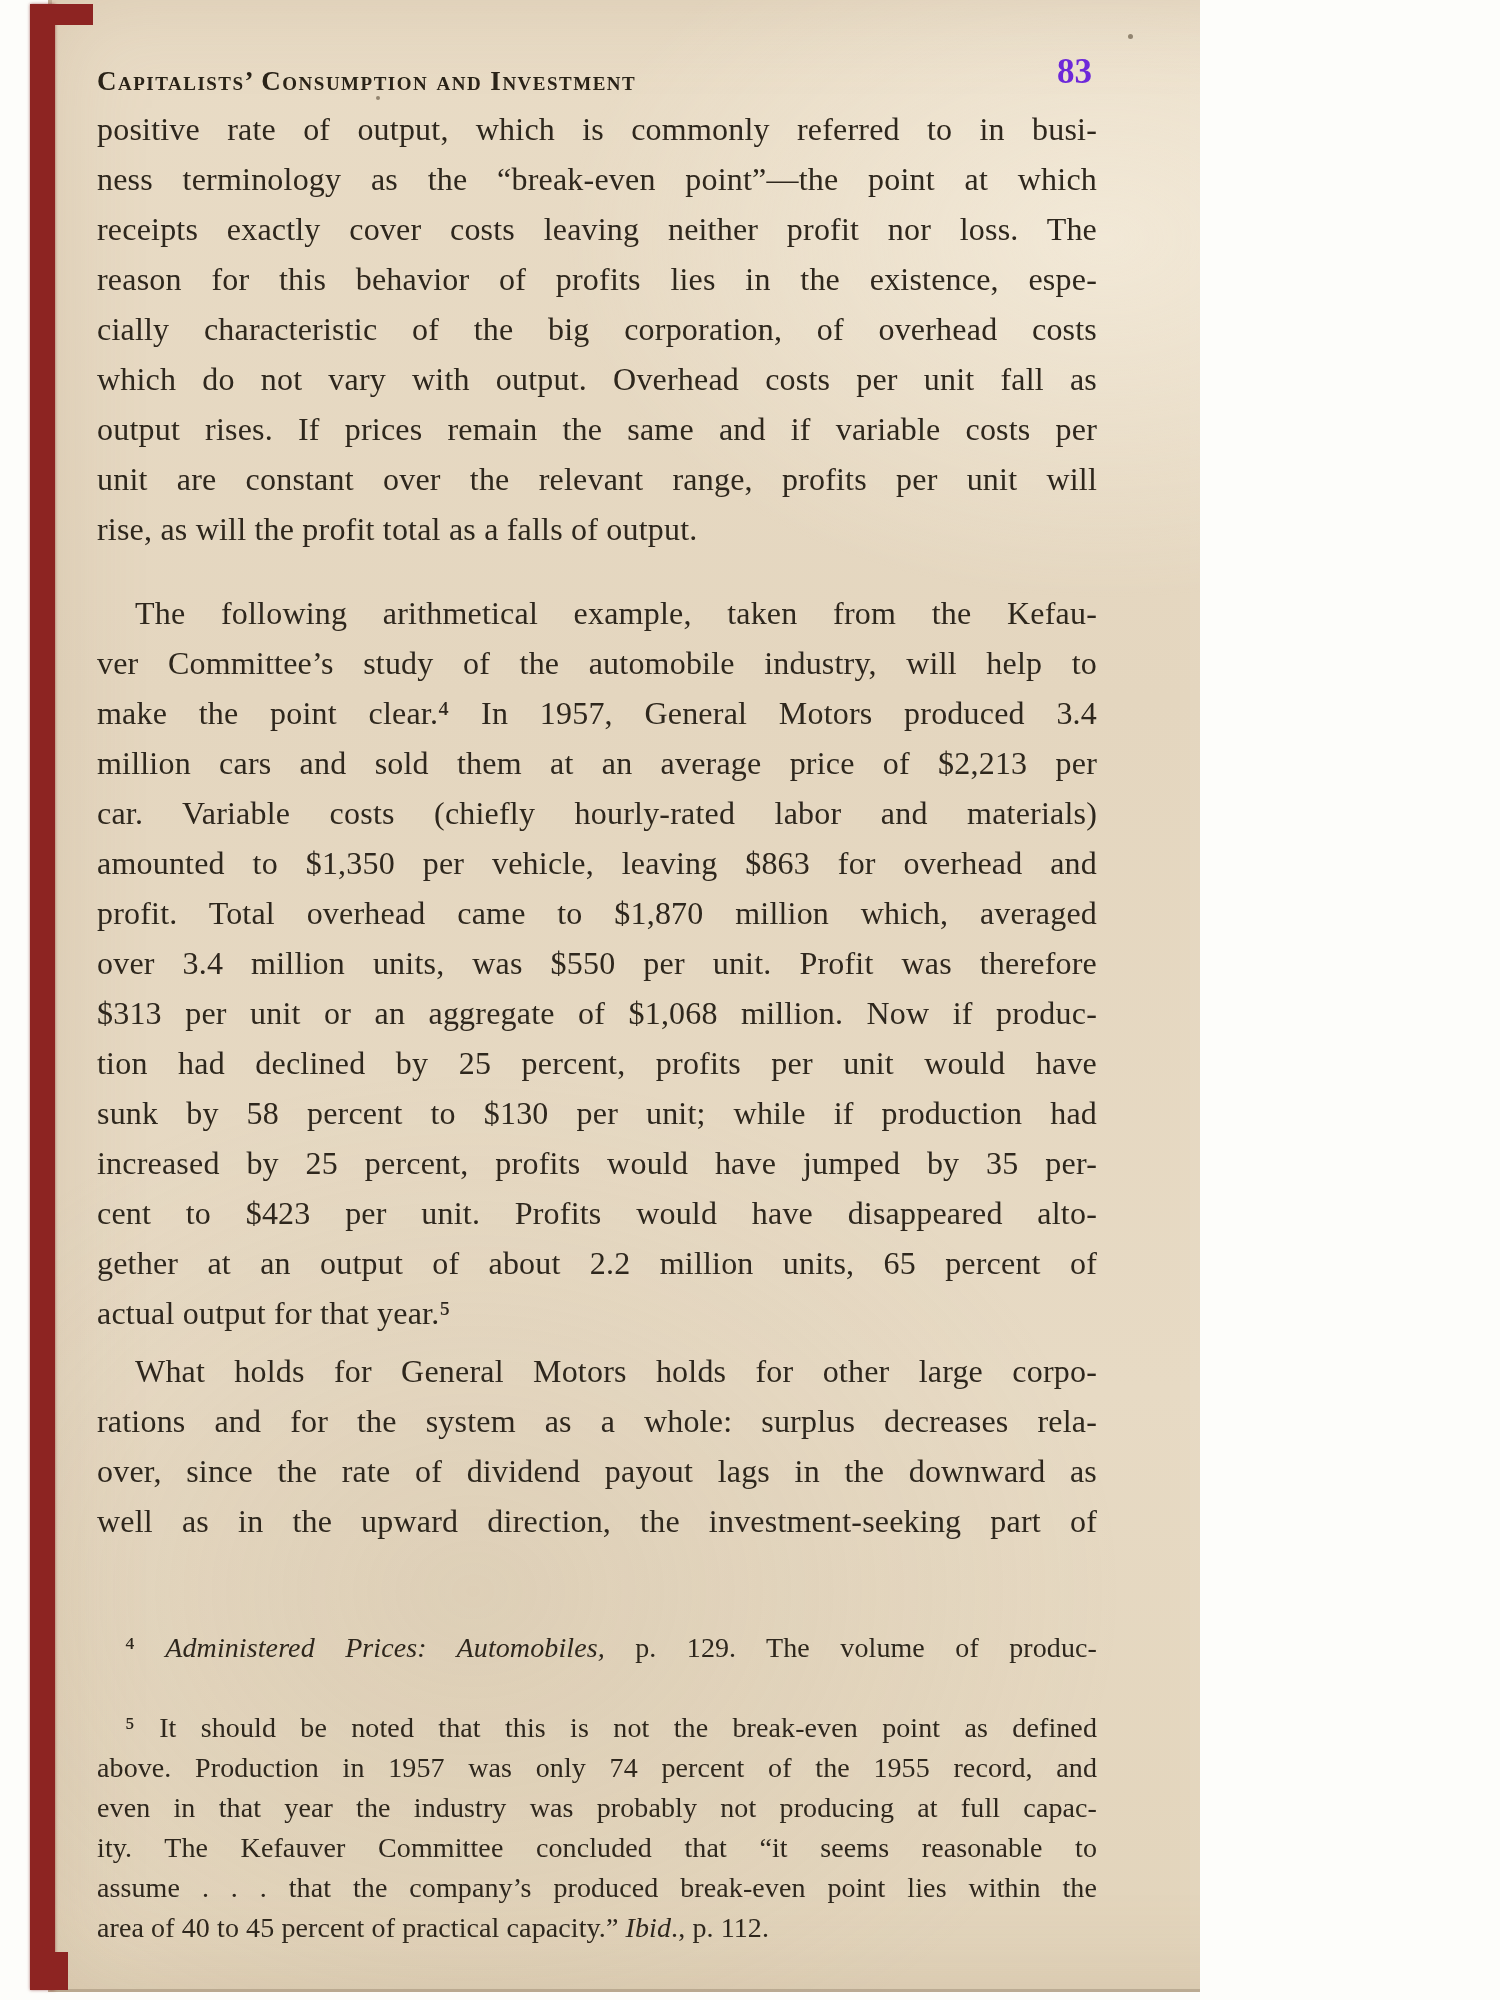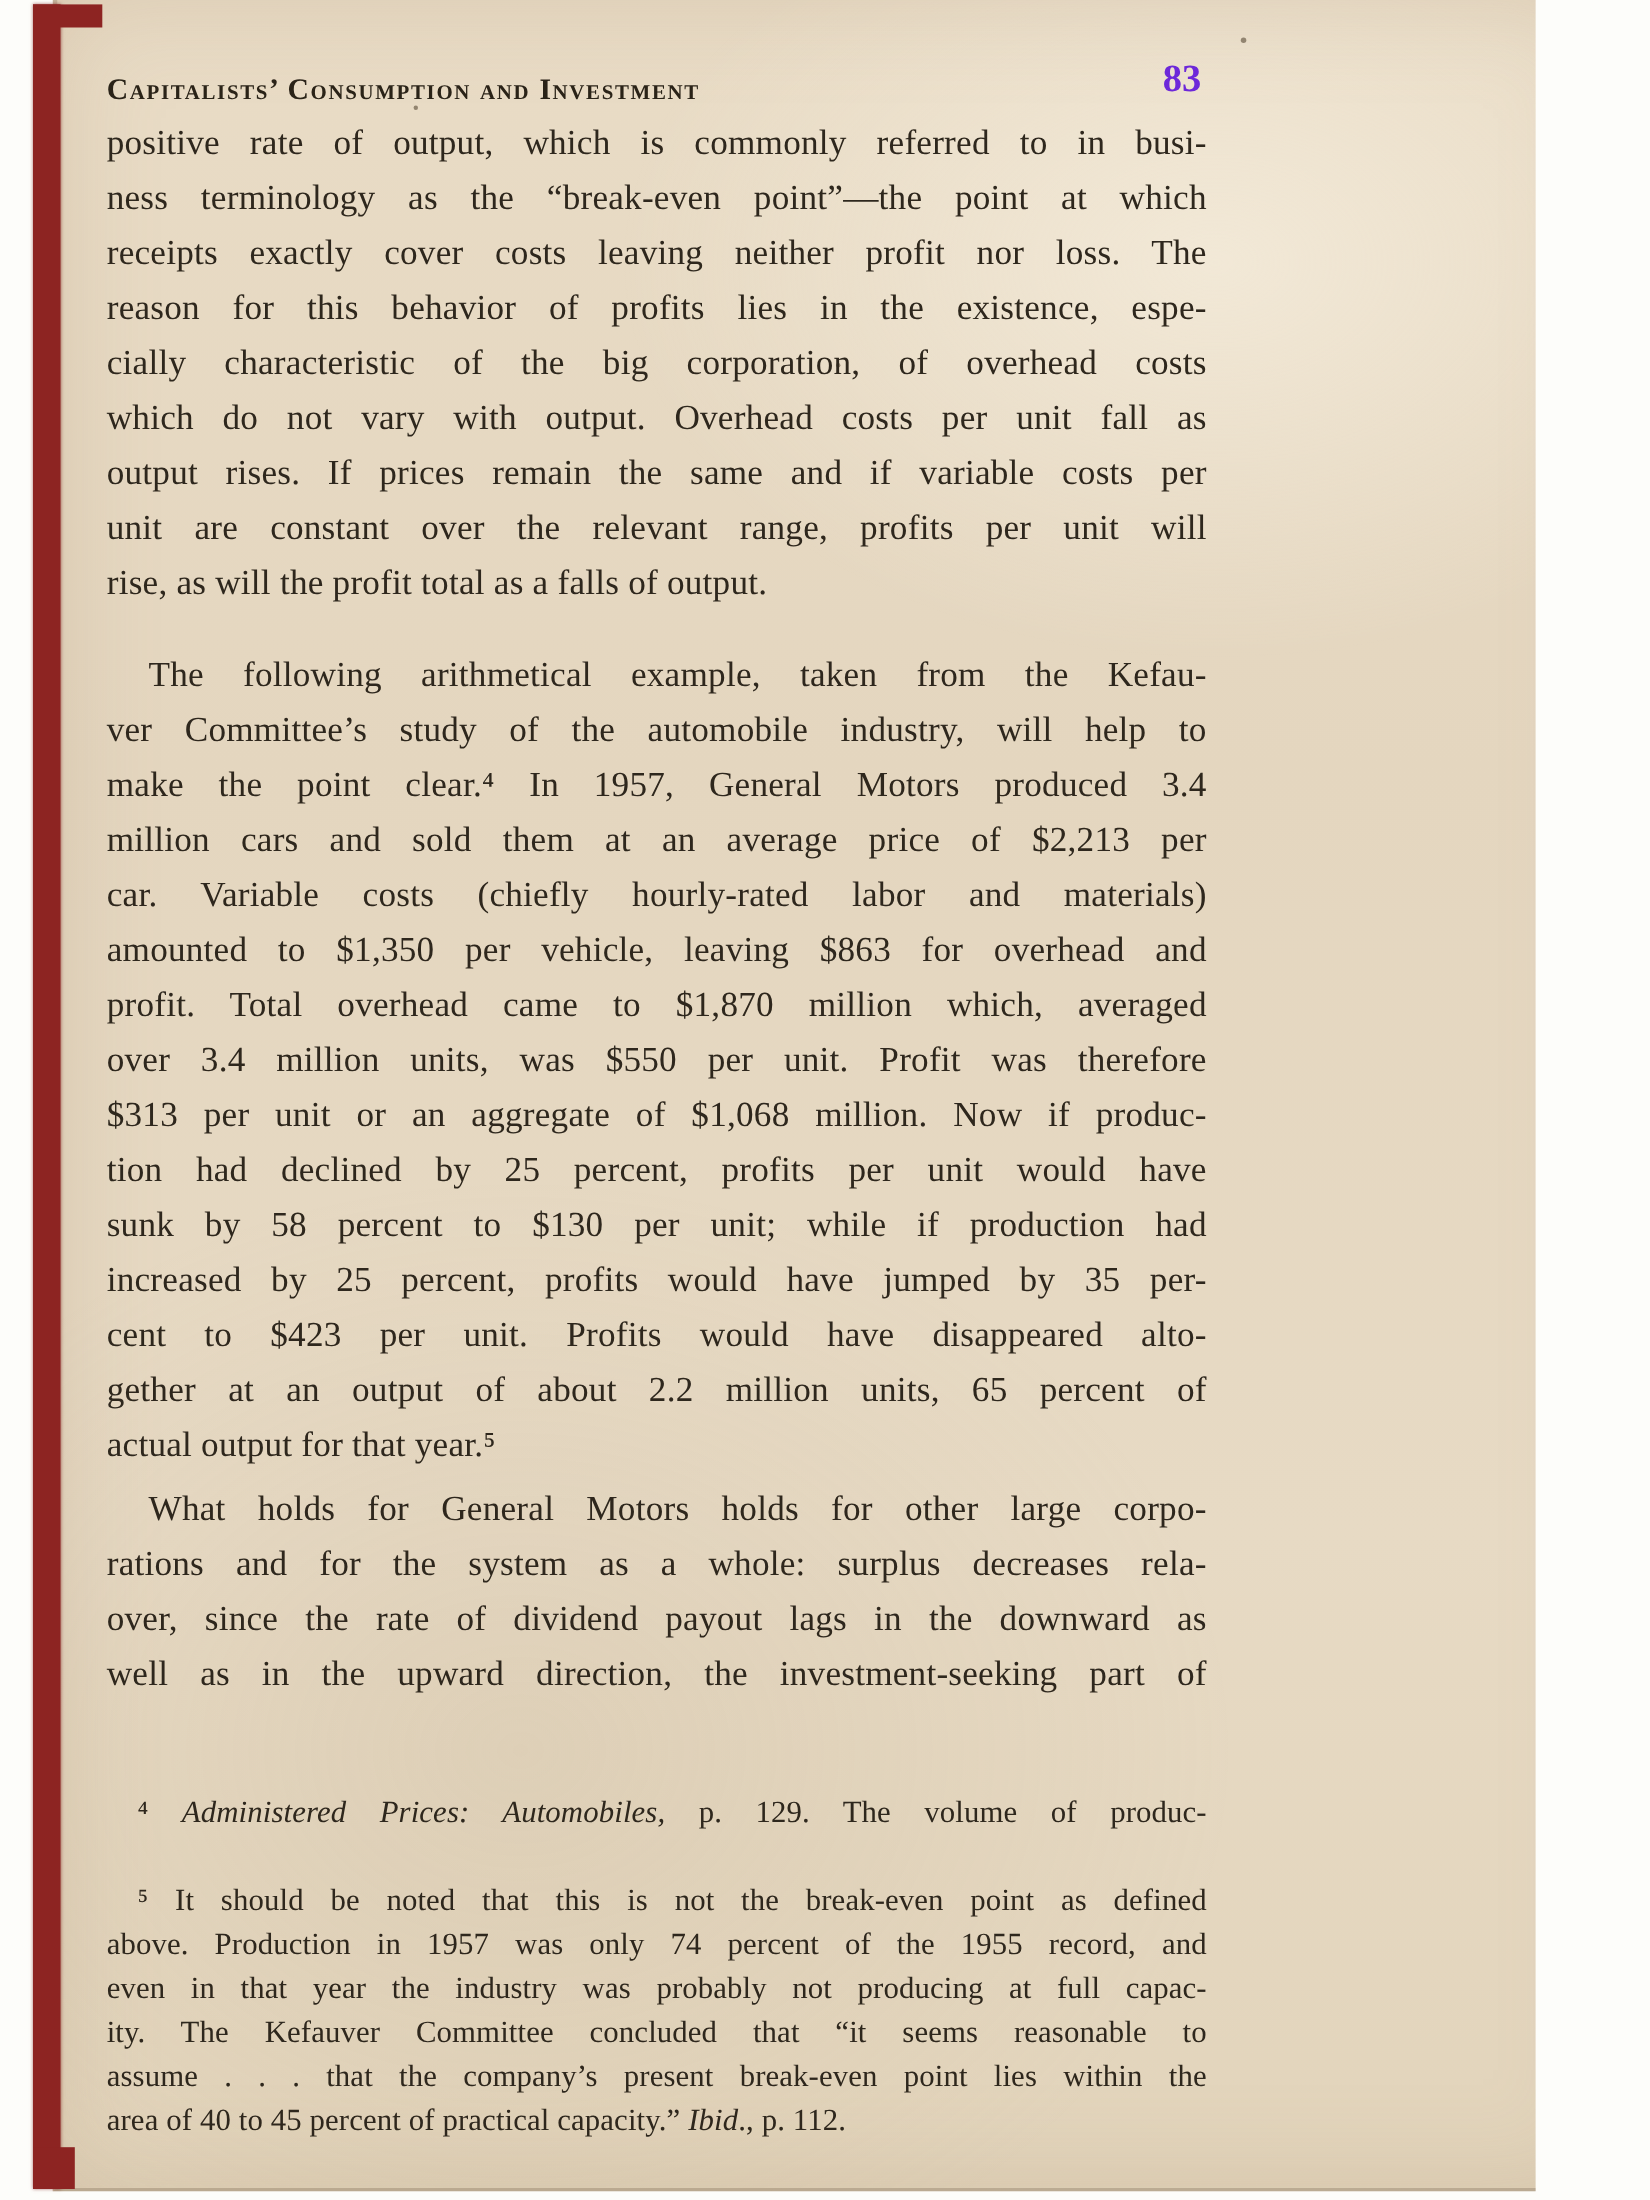--- a/index.html
+++ b/index.html
@@ -1,20 +1,20 @@
 <!DOCTYPE html>
 <html style="--bg: #fdfdfa; --page: #e6d9c2; --ink: #2e271d; --red: #8d2422;"><head>
 <meta charset="utf-8">
 <style>
   :root{
     --bg:#fdfdfa; --page:#e6d9c2; --ink:#2e271d; --edge:#a4937a; --red:#8d2422;
   }
   *{margin:0;padding:0;box-sizing:border-box;}
   html,body{width:1500px;height:2000px;background:var(--bg);}
-  #root{position:relative;width:1396px;height:2000px;overflow:hidden;
+  #root{position:relative;width:1200px;height:2000px;overflow:hidden;
         font-family:"Liberation Serif","DejaVu Serif",serif;color:var(--ink);}
 
   
   .page{position:absolute;left:48px;top:0;width:1410px;height:1992px;
         background:
           radial-gradient(ellipse 900px 600px at 75% 12%, rgba(255,250,238,.45), rgba(255,250,238,0) 60%),
           radial-gradient(ellipse 1000px 800px at 30% 80%, rgba(188,168,138,.18), rgba(188,168,138,0) 65%),
           linear-gradient(180deg,#e9dcc6 0%,#e4d6bf 35%,#e7dac4 70%,#e2d4bb 100%);
         border-left:4px solid rgba(150,128,100,.45);
         border-right:2px solid rgba(150,128,100,.35);
@@ -108,17 +108,17 @@
 
   <div class="footnote" style="top:1628px;" data-interactable="false">
     <div class="line indent" data-interactable="false"><span data-interactable="false">⁴ </span><i data-interactable="false">Administered Prices: Automobiles,</i><span data-interactable="false"> p. 129. The volume of produc-</span></div>
   </div>
 
   <div class="footnote" style="top:1708px;" data-interactable="false">
     <div class="line indent" data-interactable="false">⁵ It should be noted that this is not the break-even point as defined</div>
     <div class="line" data-interactable="false">above. Production in 1957 was only 74 percent of the 1955 record, and</div>
     <div class="line" data-interactable="false">even in that year the industry was probably not producing at full capac-</div>
     <div class="line" data-interactable="false">ity. The Kefauver Committee concluded that “it seems reasonable to</div>
-    <div class="line" data-interactable="false">assume . . . that the company’s present break-even point lies within the</div>
+    <div class="line" data-interactable="false">assume . . . that the company’s produced break-even point lies within the</div>
     <div class="line last" data-interactable="false"><span data-interactable="false">area of 40 to 45 percent of practical capacity.” </span><i data-interactable="false">Ibid</i><span data-interactable="false">., p. 112.</span></div>
   </div>
 
 </div>
 
 </body></html>

